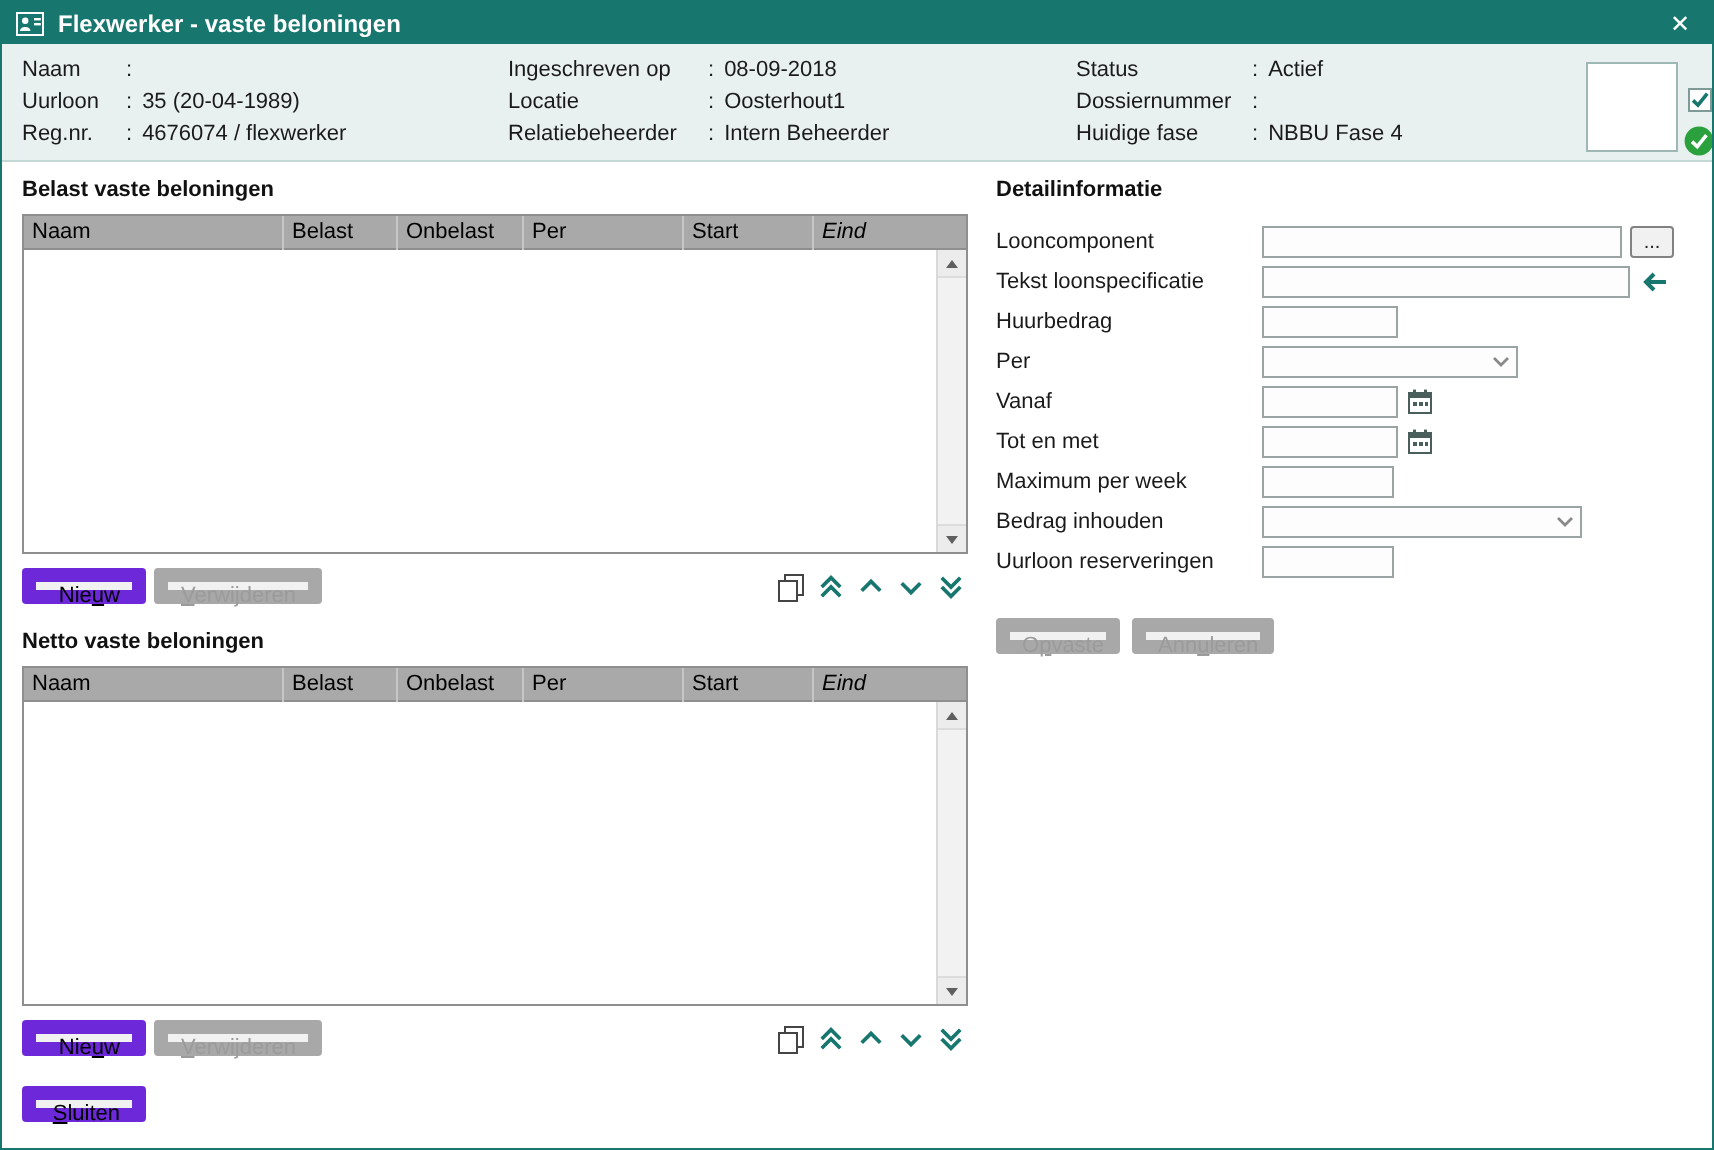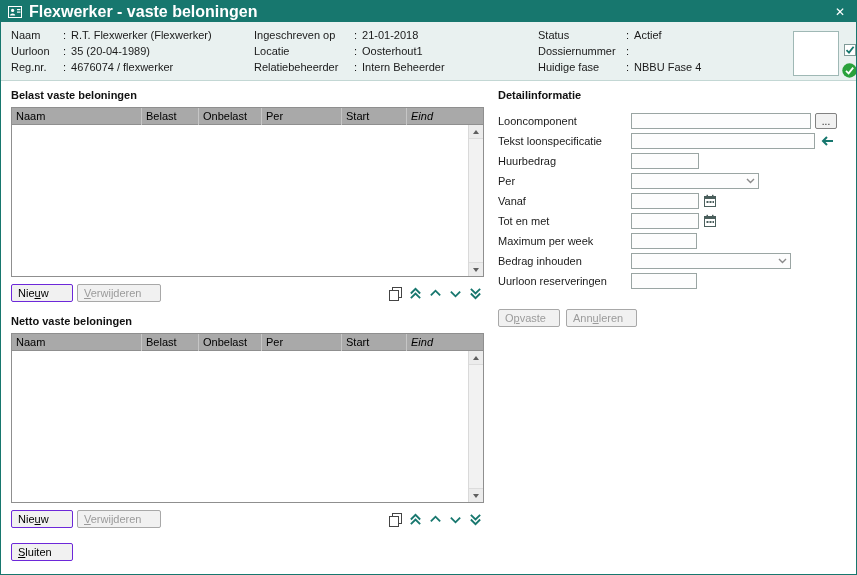--- a/index.html
+++ b/index.html
@@ -12,21 +12,21 @@
     font-size:11px; color:#1a1a1a; overflow:hidden;
   }
 
   
   .titlebar {
     position:absolute; left:0; top:0; right:0; height:21px;
     background:#17776e; color:#fff;
     display:flex; align-items:center; padding:0 7px;
   }
   .titlebar .app-icon { display:flex; align-items:center; }
-  .titlebar .title { font-weight:bold; font-size:16px; margin-left:7px; flex:1; }
+  .titlebar .title { font-weight:bold; font-size:12px; margin-left:7px; flex:1; }
   .titlebar .close {
     width:18px; height:16px; display:flex; align-items:center; justify-content:center;
     color:#fff; font-size:12px; cursor:default;
   }
 
   
   .infoheader {
     position:absolute; left:0; top:21px; right:0; height:59px;
     background:#e9f1f0; border-bottom:1px solid #c3d7d4;
   }
@@ -67,23 +67,23 @@
     background:#f2f2f2; border-left:1px solid #d9d9d9;
   }
   .sb { position:absolute; left:0; right:0; height:14px; display:flex; align-items:center; justify-content:center; background:#ececec; }
   .sb.up { top:0; border-bottom:1px solid #dcdcdc; }
   .sb.down { bottom:0; border-top:1px solid #dcdcdc; }
   .tri-up { width:0; height:0; border-left:3px solid transparent; border-right:3px solid transparent; border-bottom:4px solid #5f5f5f; }
   .tri-down { width:0; height:0; border-left:3px solid transparent; border-right:3px solid transparent; border-top:4px solid #5f5f5f; }
 
   
   .btn {
-    position:absolute; height:18px; border:1px solid #6d28d9; background:#f1f1f1;
+    position:absolute; height:18px; border:7px solid #6d28d9; background:#f1f1f1;
     border-radius:2px; font-family:"Liberation Sans", sans-serif; font-size:11px;
-    color:#000; line-height:15px; text-align:left; padding:0 6px; cursor:default;
+    color:#000; line-height:15px; text-align:right; padding:0 6px; cursor:default;
   }
   .btn.disabled { color:#9b9b9b; border-color:#a8a8a8; }
   .ak { text-decoration:underline; }
 
   .iconbar { position:absolute; display:flex; gap:3px; }
   .icon-btn { width:17px; height:17px; display:flex; align-items:center; justify-content:center; cursor:default; }
 
   
   .dlabel { position:absolute; left:497px; height:16px; line-height:16px; color:#1a1a1a; white-space:nowrap; }
   .inp {
@@ -119,39 +119,38 @@
     <span class="title">Flexwerker - vaste beloningen</span>
     <span class="close">✕</span>
   </div>
 
   <div class="infoheader">
 
     <div class="hcol" style="left:10px">
       <div class="hrow">
         <span class="hlabel" style="width:50px">Naam</span>
         <span class="hsep">:</span>
-        <span class="hval">R.T. Flexwerker (Flexwerker)</span>
       </div>
       <div class="hrow">
         <span class="hlabel" style="width:50px">Uurloon</span>
         <span class="hsep">:</span>
         <span class="hval">35 (20-04-1989)</span>
       </div>
       <div class="hrow">
         <span class="hlabel" style="width:50px">Reg.nr.</span>
         <span class="hsep">:</span>
         <span class="hval">4676074 / flexwerker</span>
       </div>
     </div>
 
     <div class="hcol" style="left:253px">
       <div class="hrow">
         <span class="hlabel" style="width:98px">Ingeschreven op</span>
         <span class="hsep">:</span>
-        <span class="hval">21-01-2018</span>
+        <span class="hval">08-09-2018</span>
       </div>
       <div class="hrow">
         <span class="hlabel" style="width:98px">Locatie</span>
         <span class="hsep">:</span>
         <span class="hval">Oosterhout1</span>
       </div>
       <div class="hrow">
         <span class="hlabel" style="width:98px">Relatiebeheerder</span>
         <span class="hsep">:</span>
         <span class="hval">Intern Beheerder</span>

